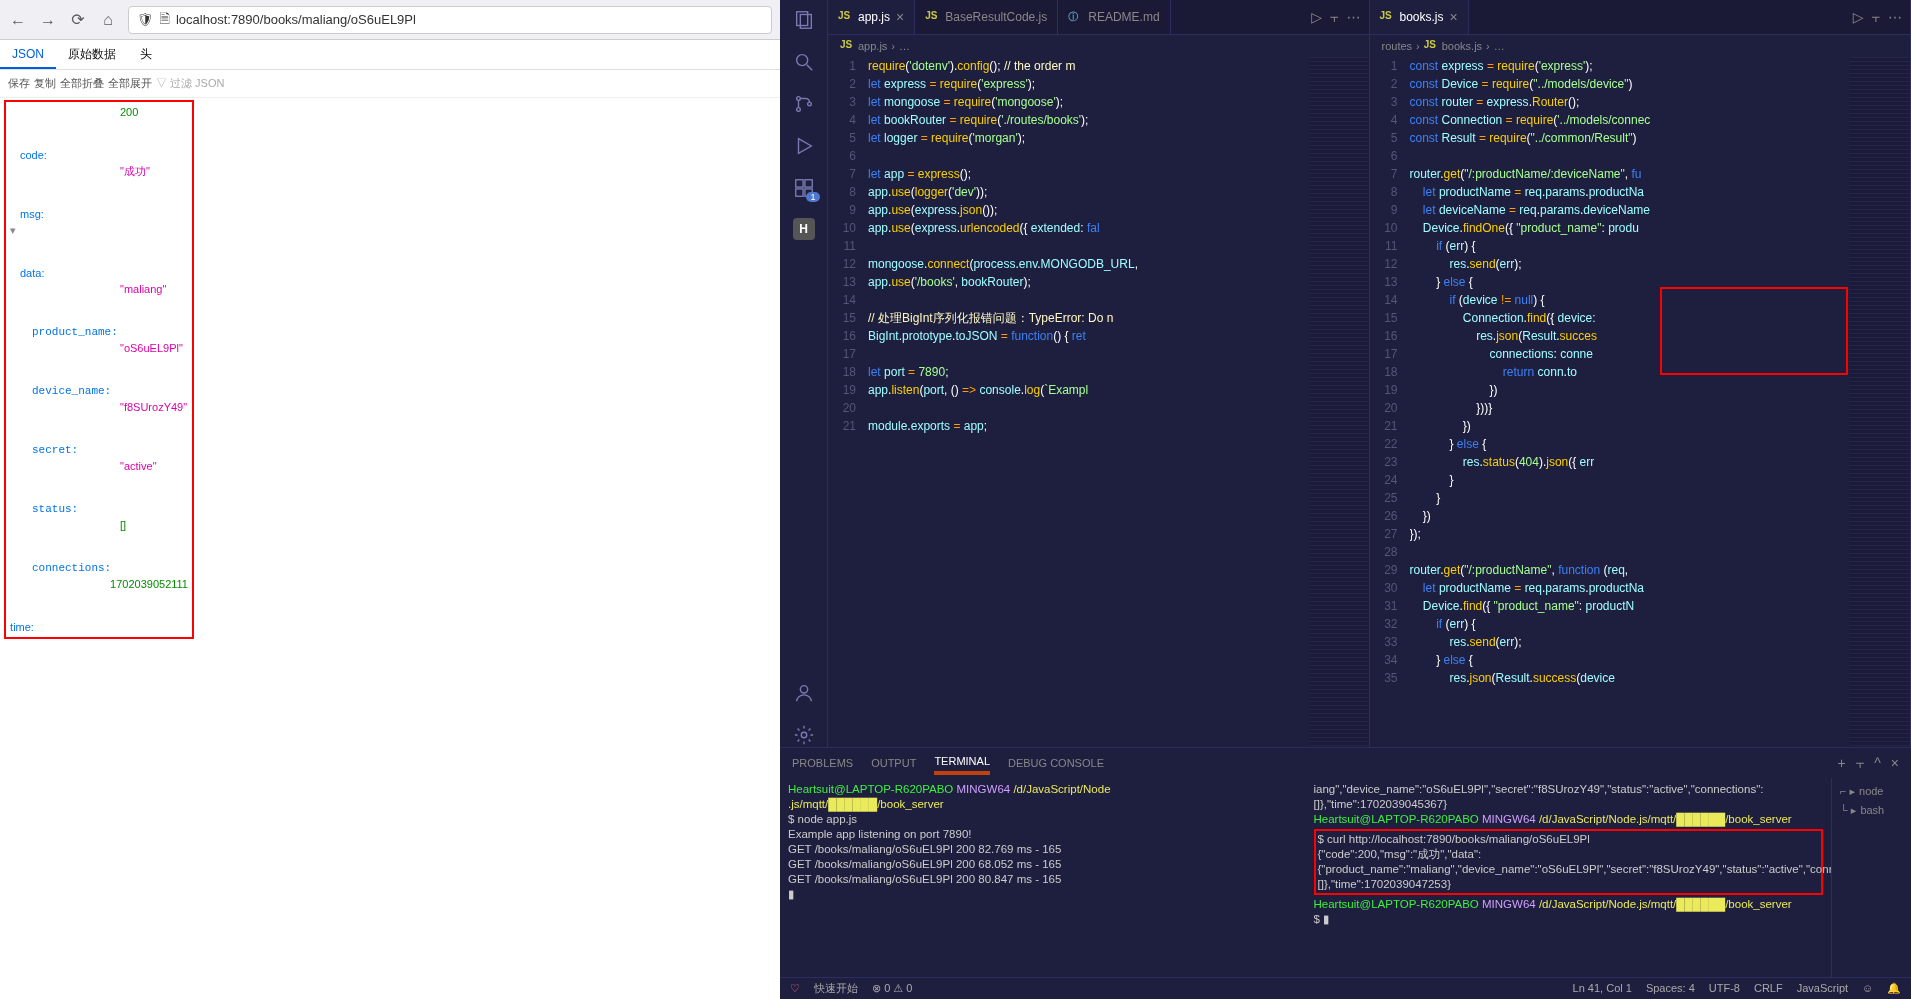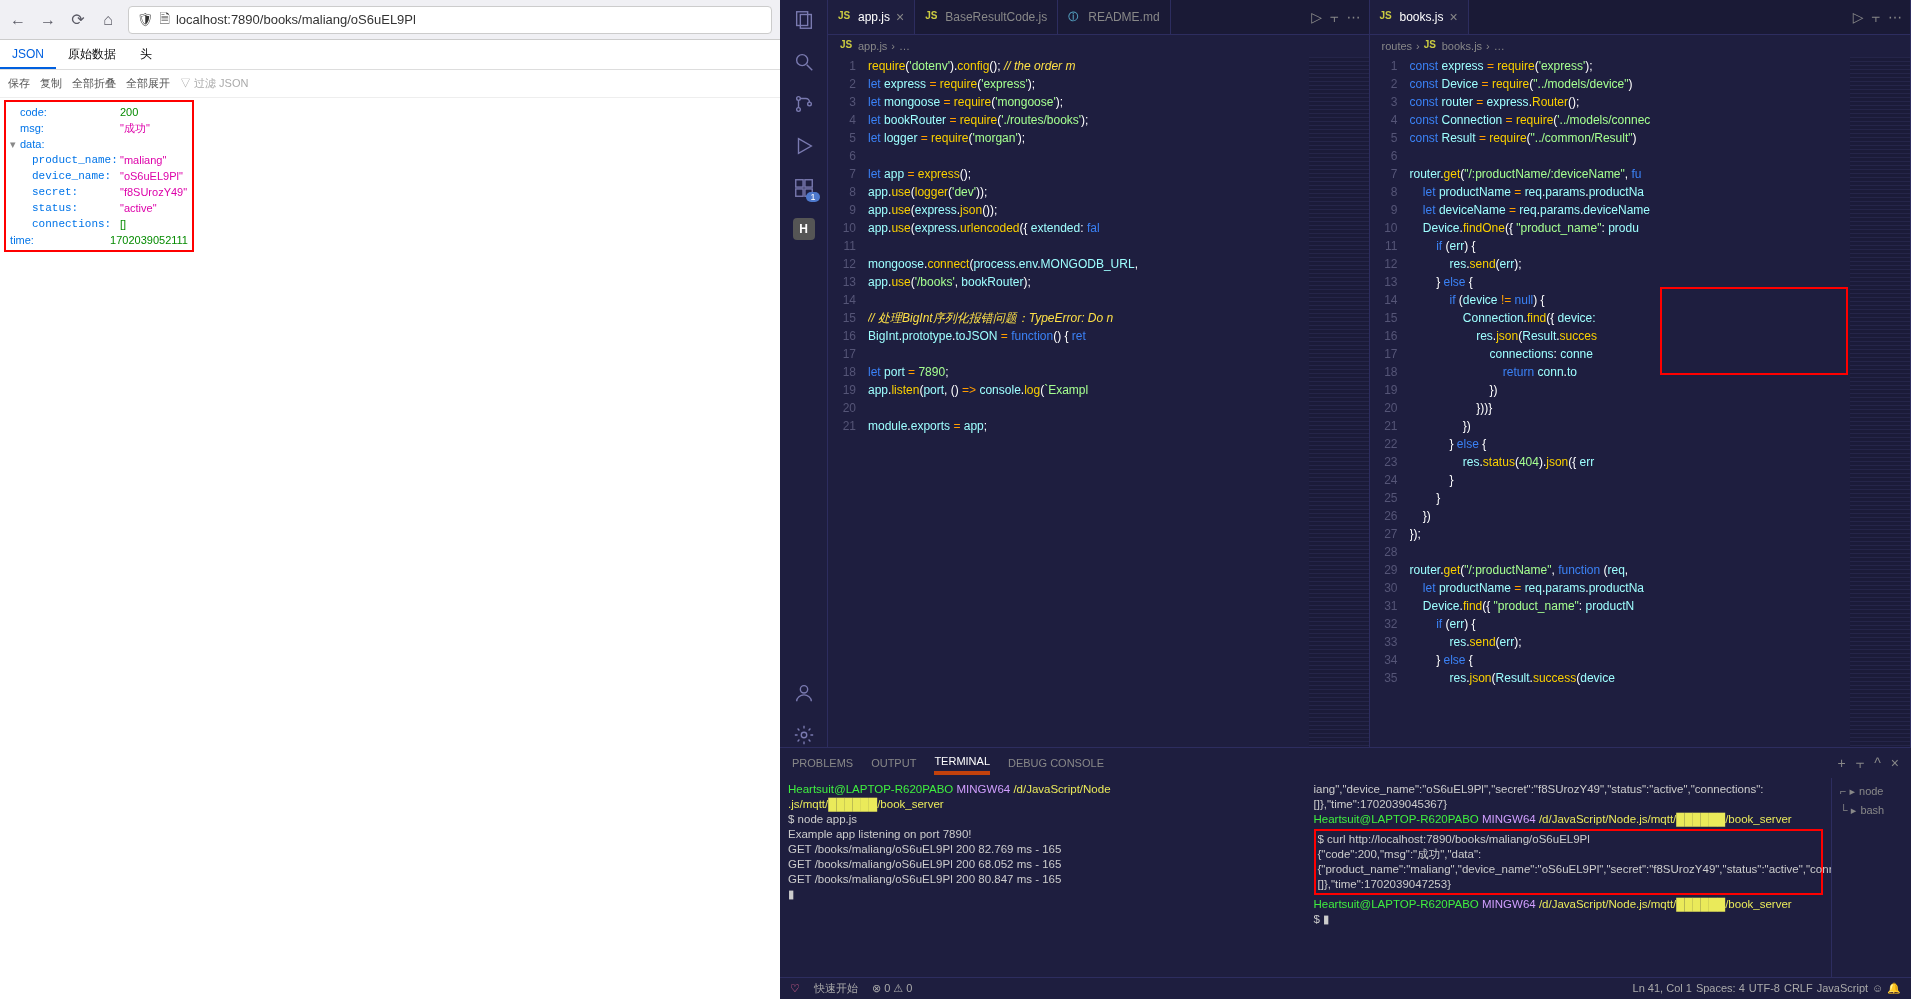--- a/index.html
+++ b/index.html
@@ -4,26 +4,26 @@
 <style>
 * { margin:0; padding:0; box-sizing:border-box; font-family:-apple-system,BlinkMacSystemFont,'Segoe UI',sans-serif; }
 body { width:1911px; height:999px; display:flex; overflow:hidden; background:#fff; }
 .browser { width:780px; height:100%; display:flex; flex-direction:column; background:#f9f9fb; }
 .browser-toolbar { height:40px; display:flex; align-items:center; padding:0 8px; gap:10px; background:#f0f0f4; border-bottom:1px solid #ccc; }
 .nav-btn { width:20px; height:20px; display:flex; align-items:center; justify-content:center; color:#5b5b66; cursor:pointer; font-size:16px; }
 .url-bar { flex:1; height:28px; background:#fff; border:1px solid #ccc; border-radius:4px; display:flex; align-items:center; padding:0 8px; gap:6px; font-size:13px; color:#333; }
 .subtoolbar { height:30px; display:flex; align-items:center; border-bottom:1px solid #ddd; background:#fff; font-size:12px; }
 .subtab { padding:6px 12px; color:#0c0c0d; cursor:pointer; }
 .subtab.active { color:#0060df; border-bottom:2px solid #0060df; }
-.json-toolbar { height:28px; display:flex; align-items:center; gap:10px; padding:0 8px; font-size:11px; color:#555; background:#fff; border-bottom:1px solid #eee; }
+.json-toolbar { height:28px; display:flex; align-items:center; gap:4px; padding:0 8px; font-size:11px; color:#555; background:#fff; border-bottom:1px solid #eee; }
 .json-toolbar span { cursor:pointer; }
 .json-body { flex:1; background:#fff; padding:6px; font-family:Consolas,monospace; font-size:11px; position:relative; }
 .json-redbox { border:2px solid #f00; position:absolute; top:2px; left:4px; width:190px; padding:2px 4px; }
 .json-line { display:flex; line-height:16px; }
-.json-key { color:#0074e8; min-width:100px; }
+.json-key { color:#0074e8; min-width:100px;margin-top:43px; }
 .json-key.ind1 { padding-left:12px;font-family:Liberation Mono, monospace; }
 .json-val-num { color:#058b00; }
 .json-val-str { color:#dd00a9; }
 .json-arrow { color:#888; width:10px; display:inline-block; }
 
 .vscode { flex:1; height:100%; display:flex; flex-direction:column; background:#1e1e3f; color:#ccc; }
 .vs-top { flex:1; display:flex; min-height:0; }
 .activity-bar { width:48px; background:#1e1e3f; display:flex; flex-direction:column; align-items:center; padding-top:8px; gap:18px; border-right:1px solid #2d2d5f; }
 .activity-bar .ico { width:24px; height:24px; color:#7a7ab0; display:flex; align-items:center; justify-content:center; cursor:pointer; }
 .activity-bar .ico svg { width:22px; height:22px; }
@@ -41,42 +41,42 @@
 .tab-close { color:#888; font-size:14px; }
 .tabs-actions { margin-left:auto; display:flex; align-items:center; padding:0 8px; gap:8px; color:#888; font-size:14px; }
 .breadcrumb { height:22px; display:flex; align-items:center; padding:0 12px; font-size:11px; color:#888; gap:4px; }
 .code-area { flex:1; display:flex; font-family:Consolas,monospace; font-size:12px; overflow:hidden; position:relative; }
 .gutter { width:40px; text-align:right; color:#555577; padding-right:12px; line-height:18px; user-select:none; }
 .code-lines { flex:1; line-height:18px; white-space:pre; overflow:hidden; }
 .code-lines .kw { color:#3b82f6; }
 .code-lines .fn { color:#fad000; }
 .code-lines .str { color:#a5ff90; }
 .code-lines .var { color:#9effff; }
-.code-lines .cmt { color:#fde047; font-style:italic; }
+.code-lines .cmt { color:#fef9c3; }
 .code-lines .op { color:#ff9d00; }
 .code-lines .pl { color:#fff; }
 .minimap { width:60px; background:#1a1a36; opacity:.6; background-image:linear-gradient(#2a2a50 1px, transparent 1px); background-size:100% 4px; }
 .red-code-box { position:absolute; border:2px solid #f00; left:290px; top:230px; width:188px; height:88px; pointer-events:none; }
 
 .panel { height:230px; border-top:1px solid #2d2d5f; display:flex; background:#1e1e3f; }
 .panel-main { flex:1; display:flex; flex-direction:column; }
 .panel-tabs { height:30px; display:flex; align-items:center; padding:0 12px; gap:18px; font-size:11px; color:#888; }
 .panel-tabs .ptab { cursor:pointer; padding:4px 0; }
 .panel-tabs .ptab.active { color:#fff; border-bottom:4px solid #c2410c; }
 .panel-tabs .pactions { margin-left:auto; display:flex; gap:10px; font-size:14px; }
 .term-body { flex:1; display:flex; font-family:Consolas,monospace; font-size:11.5px; line-height:15px; overflow:hidden; }
 .term-col { flex:1; padding:4px 8px; color:#ccc; white-space:pre-wrap; overflow:hidden; }
 .term-col .g { color:#3fef3f;margin-top:12px; }
 .term-col .y { color:#eaea5a; }
 .term-col .p { color:#d19fff; }
 .term-redbox { border:2px solid #f00; padding:1px 2px; margin:2px 0; }
 .term-side { width:80px; border-left:1px solid #2d2d5f; padding:4px; font-size:11px; color:#888; }
 .term-side div { padding:2px 4px; cursor:pointer; display:flex; align-items:center; gap:4px; }
 .status-bar { height:22px; background:#1e1e3f; border-top:1px solid #2d2d5f; display:flex; align-items:center; font-size:11px; color:#aaa; padding:0 10px; gap:14px; }
-.status-bar .sb-right { margin-left:auto; display:flex; gap:4px; }
+.status-bar .sb-right { margin-left:auto; display:flex; gap:14px; }
 .heart { color:#ff6b9d; }
 </style>
 </head>
 <body>
 
 <div class="browser">
   <div class="browser-toolbar">
     <div class="nav-btn">←</div>
     <div class="nav-btn">→</div>
     <div class="nav-btn">⟳</div>

